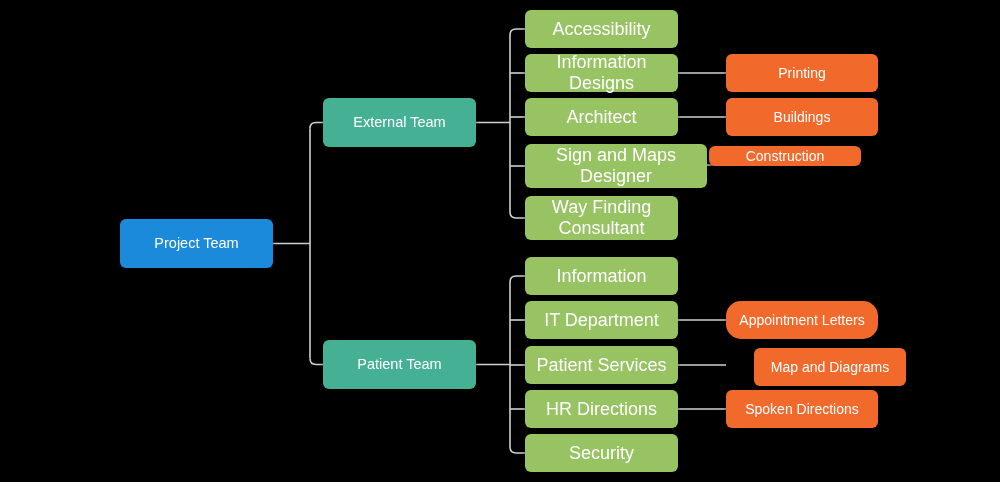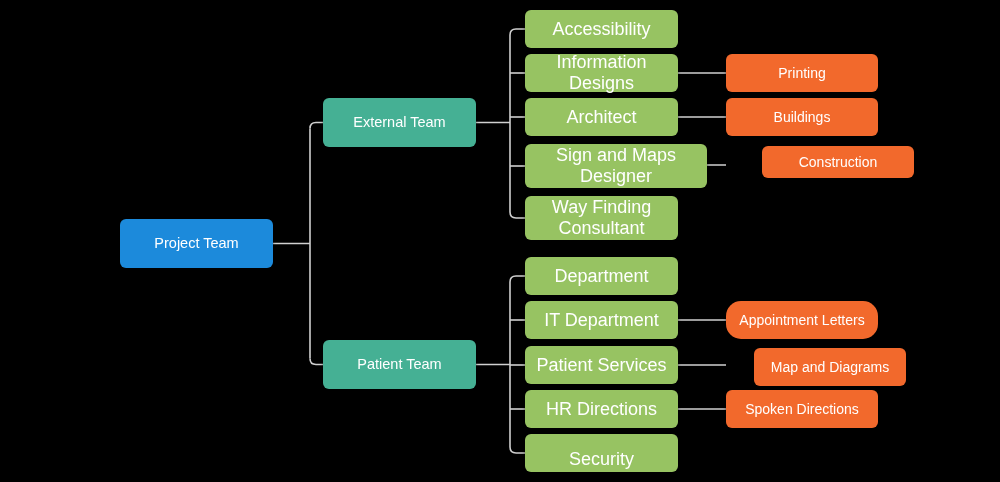--- a/index.html
+++ b/index.html
@@ -109,48 +109,48 @@
       <div class="node node-green" style="left: 525px; top: 98px; width: 153px; height: 38px;">
         <span class="node-label">Architect</span>
       </div>
       <div class="node node-orange" style="left: 726px; top: 98px; width: 152px; height: 38px;">
         <span class="node-label">Buildings</span>
       </div>
       <div class="node node-green" style="left: 525px; top: 144px; width: 182px; height: 44px;">
         <span class="node-label">Sign and Maps
 Designer</span>
       </div>
-      <div class="node node-orange" style="left: 762px; top: 146px; width: 152px; height: 32px;">
+      <div class="node node-orange" style="left: 709px; top: 146px; width: 152px; height: 20px;">
         <span class="node-label">Construction</span>
       </div>
       <div class="node node-green" style="left: 525px; top: 196px; width: 153px; height: 44px;">
         <span class="node-label">Way Finding
 Consultant</span>
       </div>
       <div class="node node-team" style="left: 323px; top: 340px; width: 153px; height: 49px;">
         <span class="node-label">Patient Team</span>
       </div>
       <div class="node node-green" style="left: 525px; top: 257px; width: 153px; height: 38px;">
-        <span class="node-label">Department</span>
+        <span class="node-label">Information</span>
       </div>
       <div class="node node-green" style="left: 525px; top: 301px; width: 153px; height: 38px;">
         <span class="node-label">IT Department</span>
       </div>
       <div class="node node-orange" style="left: 726px; top: 301px; width: 152px; height: 38px; border-radius: 15px;">
         <span class="node-label">Appointment Letters</span>
       </div>
       <div class="node node-green" style="left: 525px; top: 346px; width: 153px; height: 38px;">
         <span class="node-label">Patient Services</span>
       </div>
       <div class="node node-orange" style="left: 726px; top: 348px; width: 152px; height: 38px; margin-left: 28px;">
         <span class="node-label">Map and Diagrams</span>
       </div>
       <div class="node node-green" style="left: 525px; top: 390px; width: 153px; height: 38px;">
         <span class="node-label">HR Directions</span>
       </div>
       <div class="node node-orange" style="left: 726px; top: 390px; width: 152px; height: 38px;">
         <span class="node-label">Spoken Directions</span>
       </div>
-      <div class="node node-green" style="left: 525px; top: 434px; width: 153px; height: 38px; align-items: flex-end;">
+      <div class="node node-green" style="left: 525px; top: 434px; width: 153px; height: 38px;">
         <span class="node-label">Security</span>
       </div>
     </div>
 </div>
 
 </body></html>

